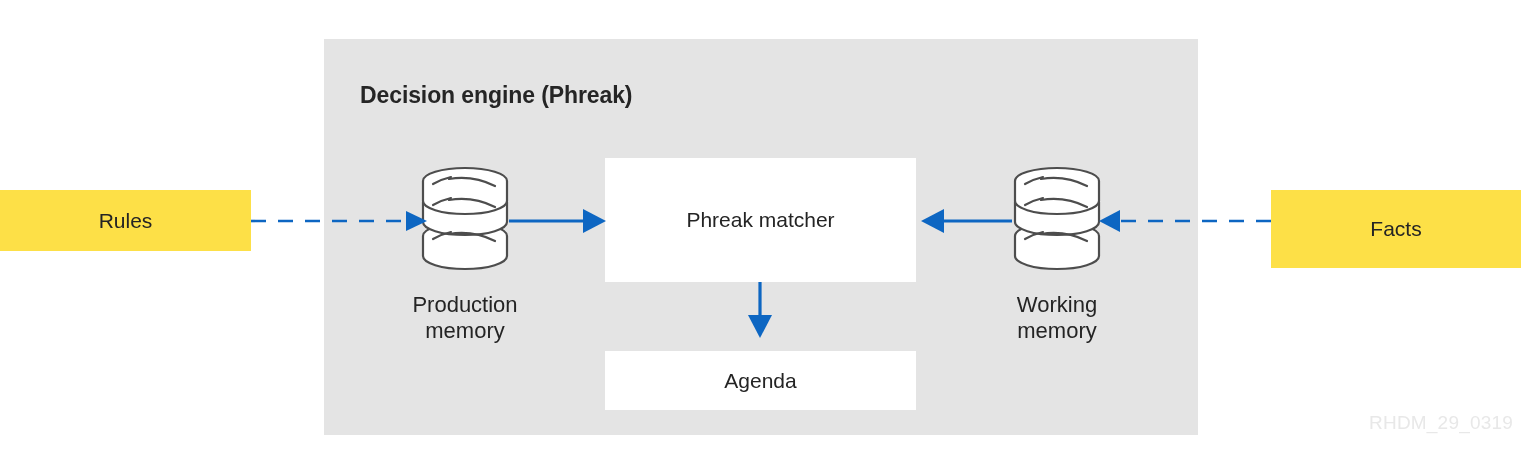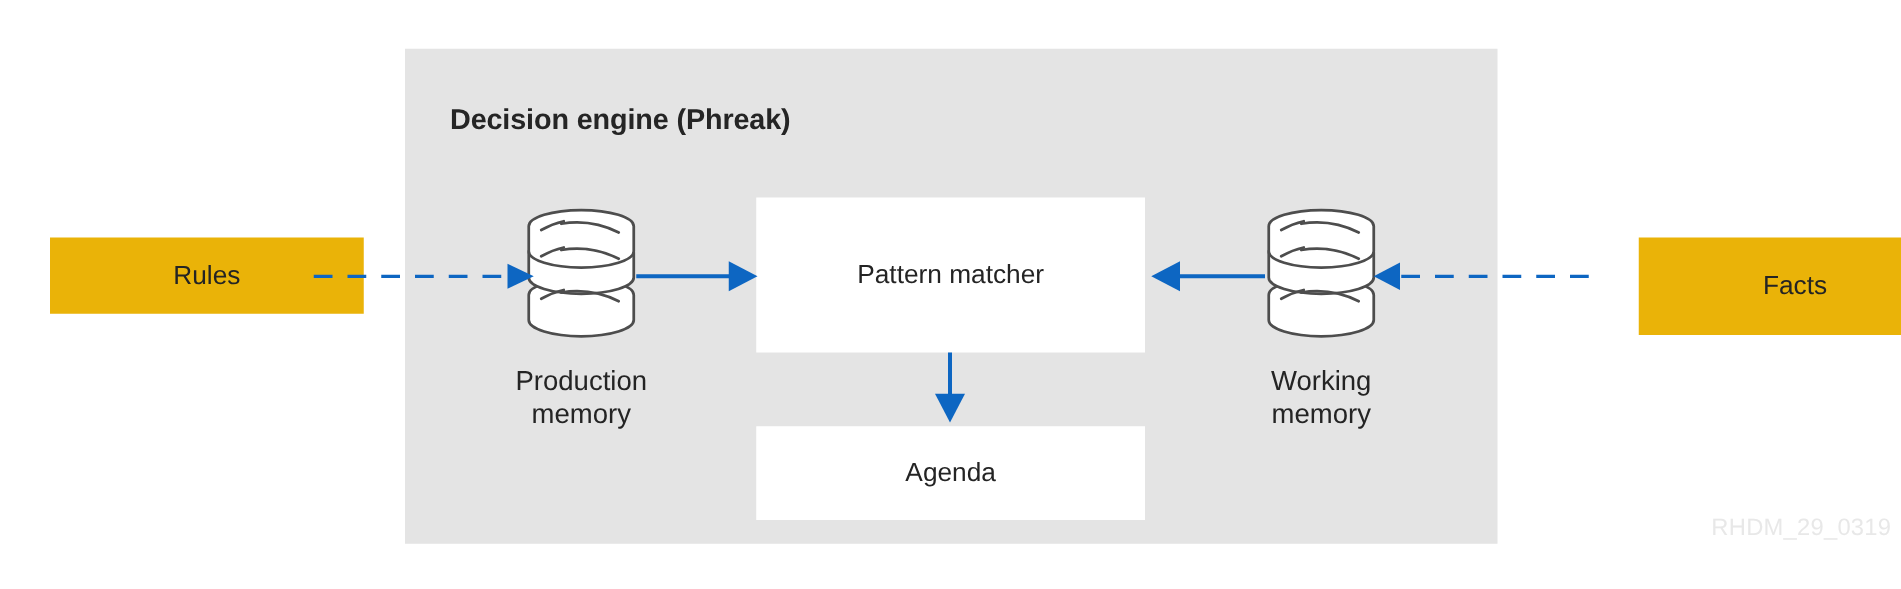--- a/index.html
+++ b/index.html
@@ -35,43 +35,42 @@
     font-size: 23px;
     font-weight: bold;
     color: #252525;
     letter-spacing: -0.1px;
     white-space: nowrap;
   }
 
   
   .io-box {
     position: absolute;
-    background: #eab308;
+    background: #fde047;
     display: flex;
     align-items: center;
     justify-content: center;
     font-size: 21px;
     color: #242424;
-    margin-left: 40px;
   }
   #rules-box  { left: 0px;    top: 190px; width: 251px; height: 61px; }
   #facts-box  { left: 1271px; top: 190px; width: 250px; height: 78px; }
 
   
   .white-box {
     position: absolute;
     background: #ffffff;
     display: flex;
     align-items: center;
     justify-content: center;
     font-size: 21px;
     color: #242424;
   }
   #pattern-matcher-box { left: 605px; top: 158px; width: 311px; height: 124px; }
-  #agenda-box          { left: 605px; top: 341px; width: 311px; height: 75px; }
+  #agenda-box          { left: 605px; top: 351px; width: 311px; height: 59px; }
 
   
   .db-icon {
     position: absolute;
     width: 88px;
     height: 107px;
   }
   #production-memory-icon { left: 421px;  top: 166px; }
   #working-memory-icon    { left: 1013px; top: 166px; }
 
@@ -116,21 +115,21 @@
   <div id="engine-title">Decision engine (Phreak)</div>
 
   <div id="rules-box" class="io-box">
     <span>Rules</span>
   </div>
   <div id="facts-box" class="io-box">
     <span>Facts</span>
   </div>
 
   <div id="pattern-matcher-box" class="white-box">
-    <span>Pattern matcher</span>
+    <span>Phreak matcher</span>
   </div>
   <div id="agenda-box" class="white-box">
     <span>Agenda</span>
   </div>
 
   <svg id="production-memory-icon" class="db-icon" viewBox="0 0 88 107">
     <g fill="#ffffff" stroke="#4d4d4d" stroke-width="2.2" stroke-linejoin="round" stroke-linecap="round">
 
       <path d="M2,70 v20 a42,13 0 0 0 84,0 v-20 a42,13 0 0 0 -84,0 z"></path>
 

